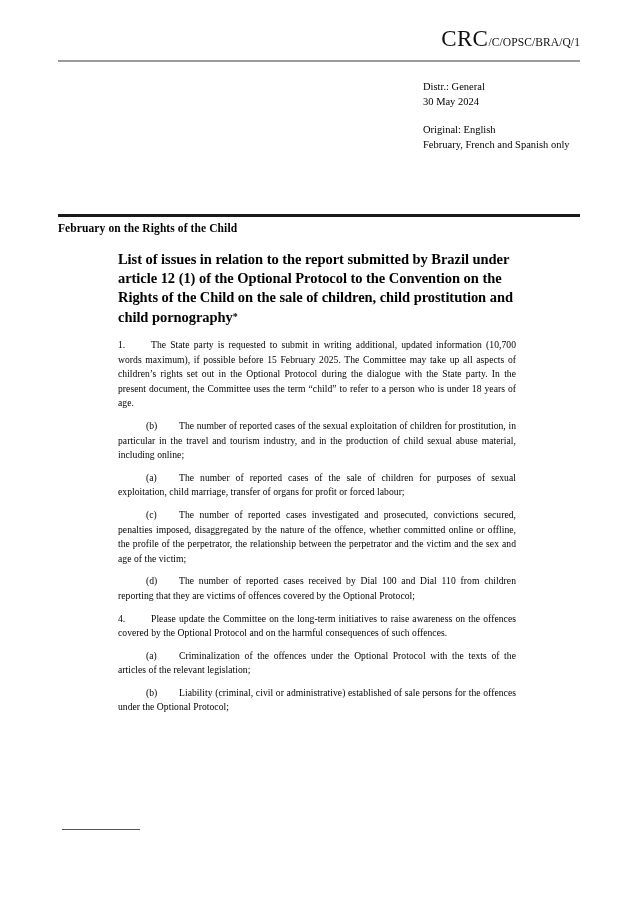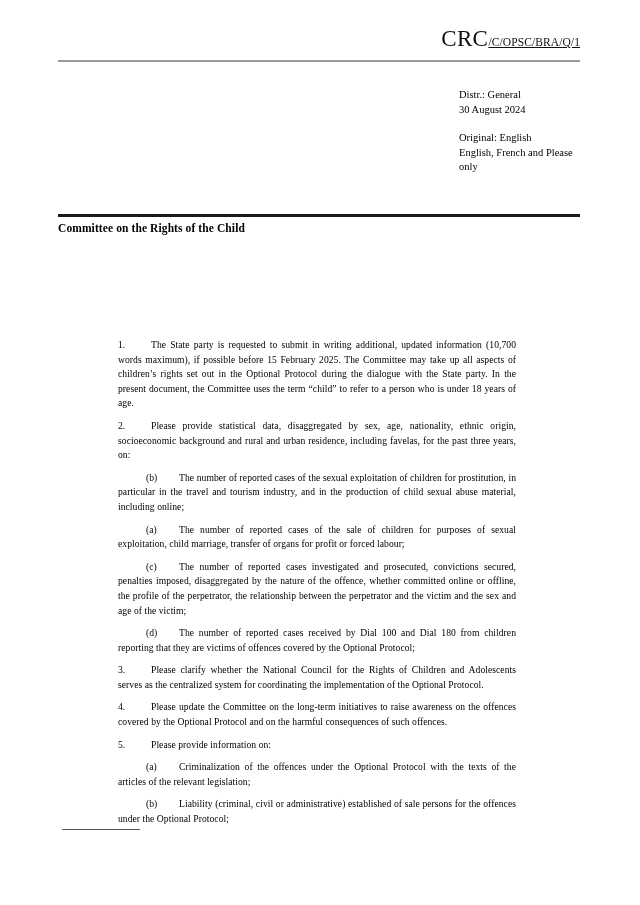--- a/index.html
+++ b/index.html
@@ -38,21 +38,20 @@
     font-size: 23px;
     letter-spacing: 0.4px;
     color: #101010;
     margin-left: 48px;
   }
   .doc-symbol-sub {
     font-family: "Liberation Serif", "DejaVu Serif", serif;
     font-size: 11.5px;
     letter-spacing: 0.1px;
     color: #101010;
-    text-decoration: underline;
   }
 
   .rule-top {
     position: absolute;
     left: 58px;
     top: 60px;
     width: 522px;
     height: 2px;
     background: #9b9b9b;
   }
@@ -70,24 +69,23 @@
     left: 68px;
     top: 4px;
     font-size: 17.5px;
     font-weight: bold;
     letter-spacing: 0.15px;
     white-space: nowrap;
   }
   .distr-block {
     position: absolute;
     left: 365px;
-    top: 20px;
+    top: 12px;
     font-size: 10.5px;
     line-height: 14.5px;
-    margin-left: 36px;
   }
   .distr-block .gap {
     height: 14px;
   }
 
   .rule-mid {
     position: absolute;
     left: 58px;
     top: 214px;
     width: 522px;
@@ -180,41 +178,39 @@
 
   <div class="masthead">
     <span class="doc-symbol-main">CRC</span><span class="doc-symbol-sub">/C/OPSC/BRA/Q/1</span>
   </div>
 
   <div class="rule-top"></div>
 
   <div class="header-band">
     <div class="distr-block">
       <div>Distr.: General</div>
-      <div>30 August 2024</div>
+      <div>30 May 2024</div>
       <div class="gap"></div>
       <div>Original: English</div>
-      <div>English, French and Please only</div>
+      <div>February, French and Spanish only</div>
     </div>
   </div>
 
   <div class="rule-mid"></div>
 
-  <div class="committee">Committee on the Rights of the Child</div>
-
+  <div class="committee">February on the Rights of the Child</div>
+
+  <div class="doc-title"><span>List of issues in relation to the report submitted by Brazil under article 12 (1) of the Optional Protocol to the Convention on the Rights of the Child on the sale of children, child prostitution and child pornography</span><span class="fn-marker">*</span></div>
 
   <div class="body-col">
       <div class="para"><span class="num">1.</span><span>The State party is requested to submit in writing additional, updated information (10,700 words maximum), if possible before 15 February 2025. The Committee may take up all aspects of children’s rights set out in the Optional Protocol during the dialogue with the State party. In the present document, the Committee uses the term “child” to refer to a person who is under 18 years of age.</span></div>
-      <div class="para"><span class="num">2.</span><span>Please provide statistical data, disaggregated by sex, age, nationality, ethnic origin, socioeconomic background and rural and urban residence, including favelas, for the past three years, on:</span></div>
       <div class="para sub"><span class="lbl">(b)</span><span>The number of reported cases of the sexual exploitation of children for prostitution, in particular in the travel and tourism industry, and in the production of child sexual abuse material, including online;</span></div>
       <div class="para sub"><span class="lbl">(a)</span><span>The number of reported cases of the sale of children for purposes of sexual exploitation, child marriage, transfer of organs for profit or forced labour;</span></div>
       <div class="para sub"><span class="lbl">(c)</span><span>The number of reported cases investigated and prosecuted, convictions secured, penalties imposed, disaggregated by the nature of the offence, whether committed online or offline, the profile of the perpetrator, the relationship between the perpetrator and the victim and the sex and age of the victim;</span></div>
-      <div class="para sub"><span class="lbl">(d)</span><span>The number of reported cases received by Dial 100 and Dial 180 from children reporting that they are victims of offences covered by the Optional Protocol;</span></div>
-      <div class="para"><span class="num">3.</span><span>Please clarify whether the National Council for the Rights of Children and Adolescents serves as the centralized system for coordinating the implementation of the Optional Protocol.</span></div>
+      <div class="para sub"><span class="lbl">(d)</span><span>The number of reported cases received by Dial 100 and Dial 110 from children reporting that they are victims of offences covered by the Optional Protocol;</span></div>
       <div class="para"><span class="num">4.</span><span>Please update the Committee on the long-term initiatives to raise awareness on the offences covered by the Optional Protocol and on the harmful consequences of such offences.</span></div>
-      <div class="para"><span class="num">5.</span><span>Please provide information on:</span></div>
       <div class="para sub"><span class="lbl">(a)</span><span>Criminalization of the offences under the Optional Protocol with the texts of the articles of the relevant legislation;</span></div>
       <div class="para sub"><span class="lbl">(b)</span><span>Liability (criminal, civil or administrative) established of sale persons for the offences under the Optional Protocol;</span></div>
     </div>
 
   <div class="fn-rule"></div>
 
 </div>
 
 </body></html>

